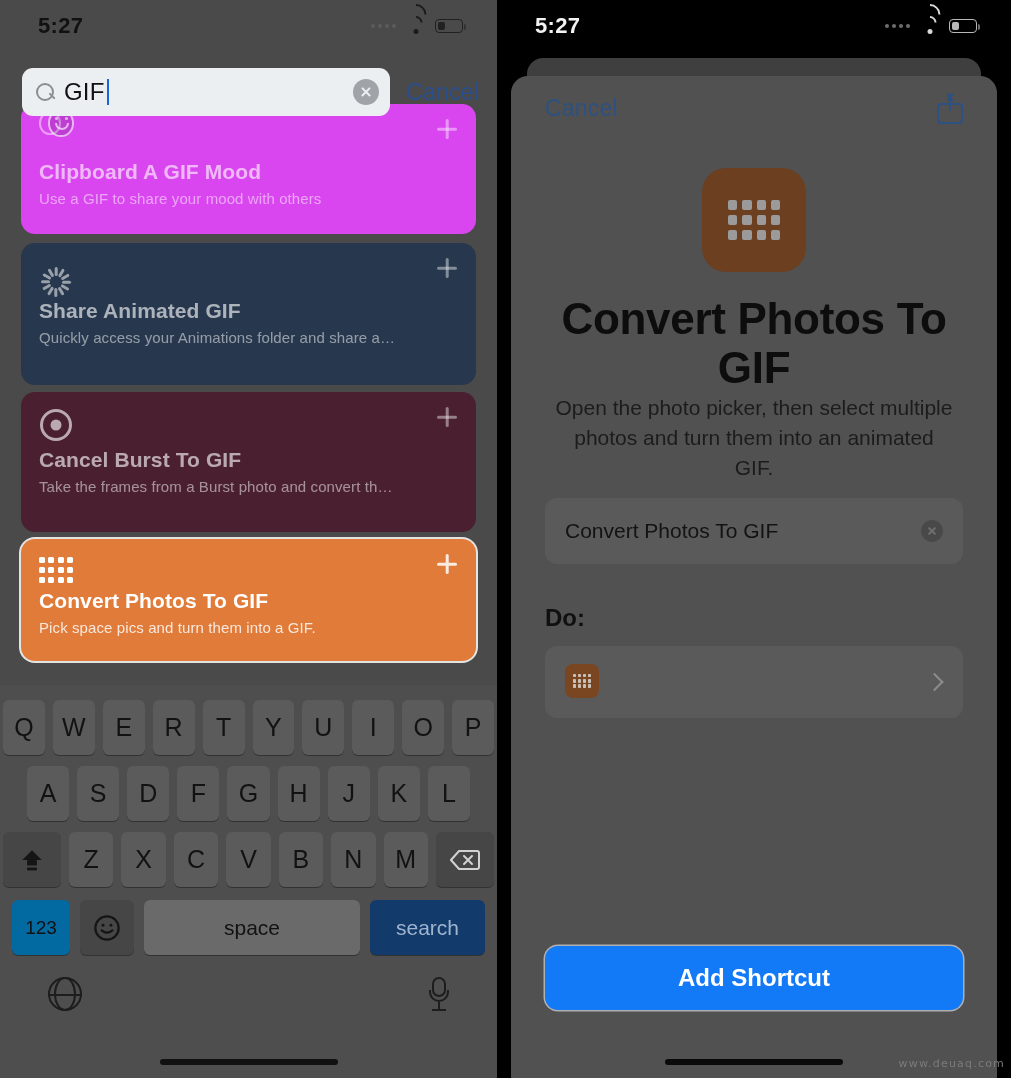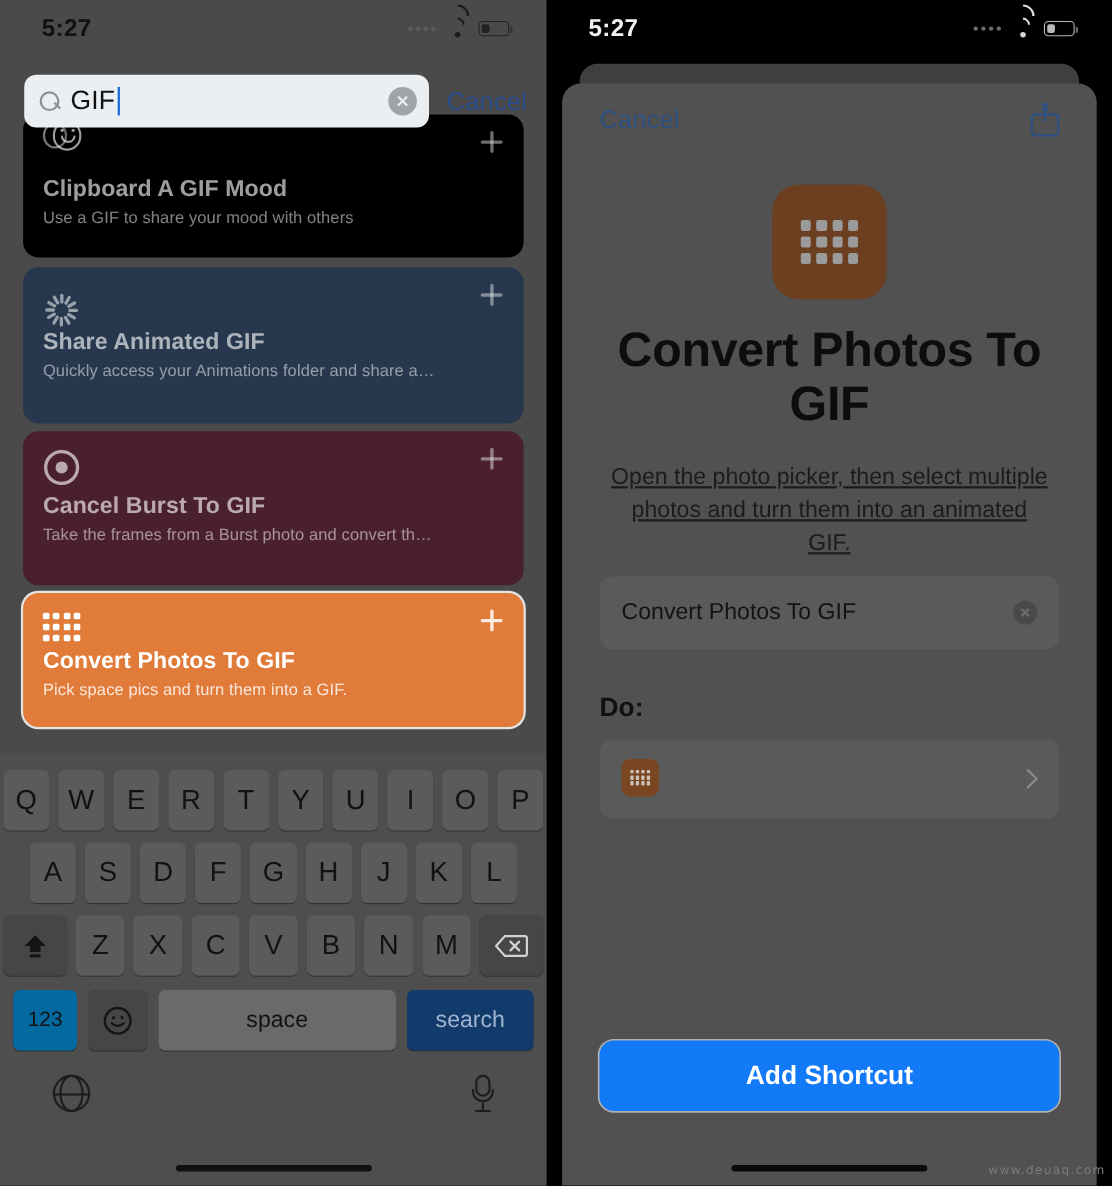--- a/index.html
+++ b/index.html
@@ -176,21 +176,21 @@
     width:104px; height:104px; border-radius:24px; background:#6b3f20;
     margin: 28px auto 0; display:flex; align-items:center; justify-content:center;
   }
   .big-icon .g { width:52px; height:40px; display:grid;
     grid-template-columns:repeat(4,1fr); grid-template-rows:repeat(3,1fr); gap:5px; }
   .big-icon .g i { background:#9b9b9b; border-radius:2px; display:block; }
 
   .sheet-title { text-align:center; font-size:44px; font-weight:700; color:#0d0d0d;
     line-height:1.12; margin-top:22px; letter-spacing:-.3px; }
   .sheet-desc { text-align:center; font-size:21px; color:#1c1c1c; line-height:1.45;
-    margin-top:26px; padding: 0 8px; text-decoration: underline; }
+    padding: 0 8px; }
 
   .sec-label { font-size:24px; font-weight:700; color:#101010; margin-top:40px; }
   .field {
     margin-top:14px; background:rgba(255,255,255,.055); border-radius:12px;
     height:66px; display:flex; align-items:center; padding: 0 20px;
   }
   .field-val { font-size:21px; color:#131313; }
   .field .clear-sm { margin-left:auto; width:22px; height:22px; border-radius:50%;
     background:rgba(0,0,0,.18); position:relative; }
   .field .clear-sm::before, .field .clear-sm::after {
@@ -259,21 +259,21 @@
             <span>GIF</span>
             <i class="caret"></i>
           </span>
         <span class="clearbtn"></span>
       </div>
       <div class="cancel-link">Cancel</div>
     </div>
 
     <div class="results">
 
-      <div class="card dim" style="top:-14px;height:130px;background:#000000">
+      <div class="card dim" style="top:-14px;height:130px;background:#d946ef">
         <span class="plus"></span>
         <div class="card-icon">
           <div class="ic-masks">
             <span class="m1"></span>
               <span class="m2"></span>
             <span class="e e1"></span>
               <span class="e e2"></span>
               <span class="sm"></span>
           </div>
         </div>

